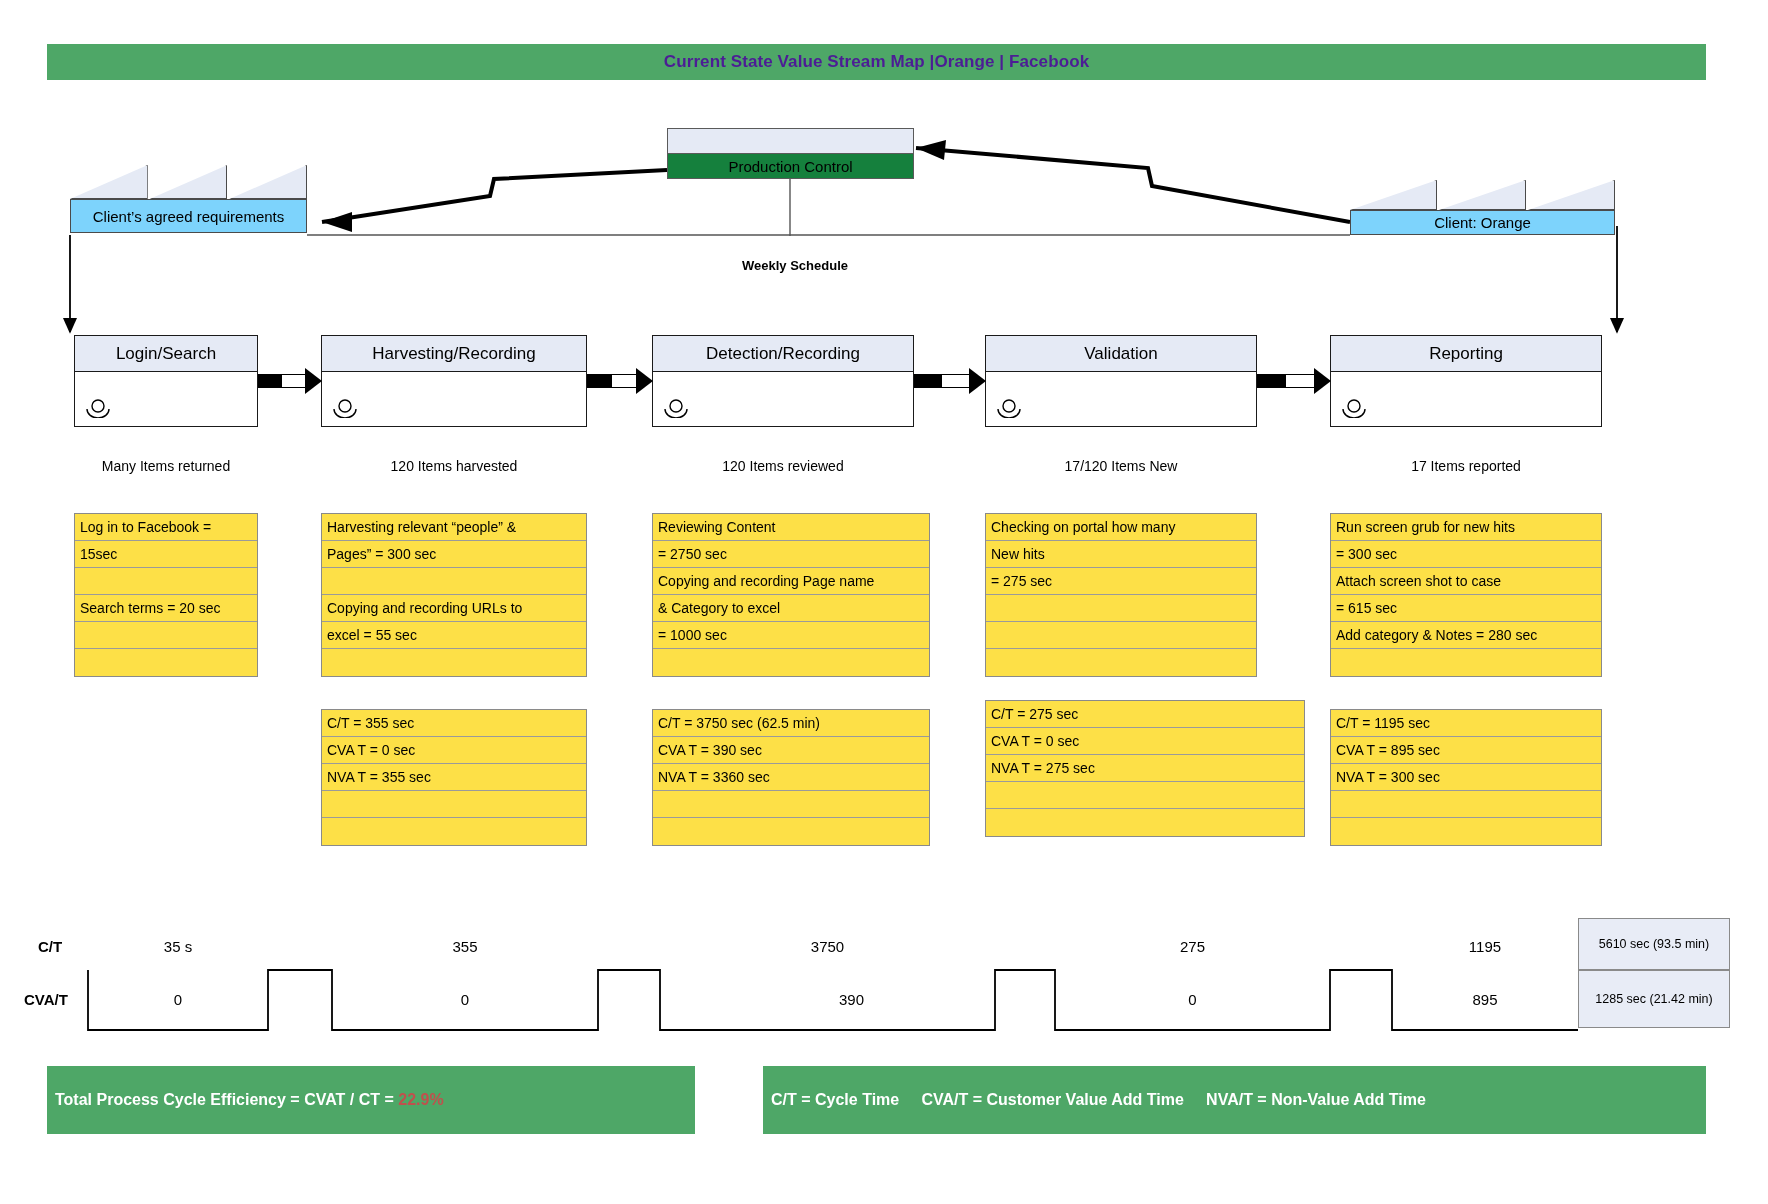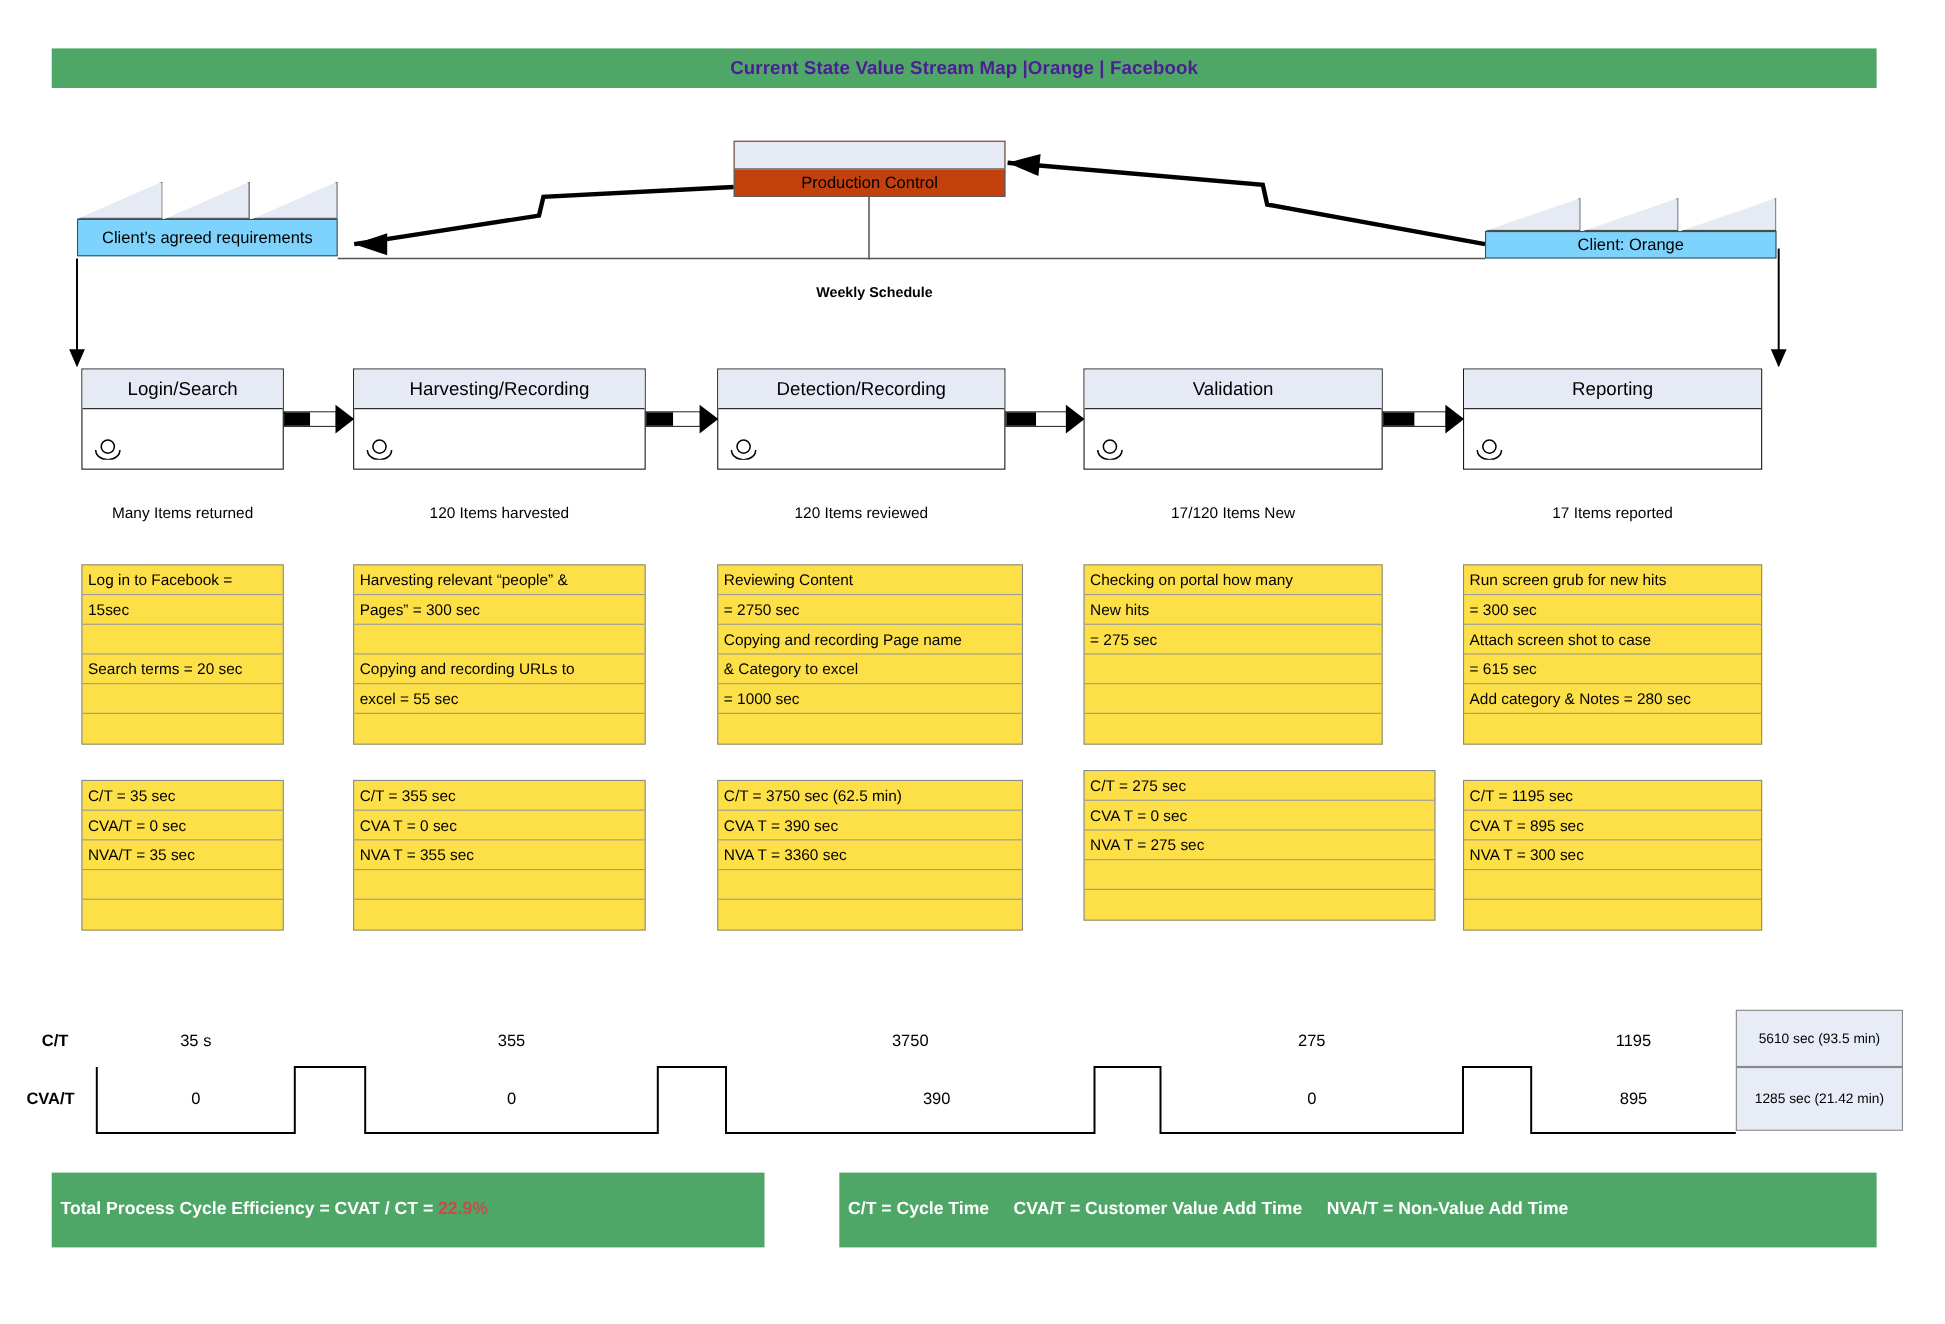--- a/index.html
+++ b/index.html
@@ -54,21 +54,21 @@
     position: absolute; inset: 0;
     background: #e5eaf5;
     border: 1px solid #4a4a4a;
     clip-path: polygon(0% 100%, 100% 0%, 100% 100%);
   }
 
   
   .pc-box {
     position: absolute;
     left: 667px; top: 128px; width: 247px; height: 51px;
-    border: 1px solid #5a5a5a; background: #c2410c;
+    border: 1px solid #5a5a5a; background: #15803d;
   }
   .pc-box .hdr {
     height: 25px; background: #e5eaf5;
     border-bottom: 1px solid #5a5a5a;
   }
   .pc-box .lbl {
     height: 25px; display: flex; align-items: center; justify-content: center;
     font-size: 15px; white-space: nowrap;
   }
 
@@ -332,27 +332,20 @@
 
   <div class="dtable" style="left:1330px; top:513px; width:272px;">
     <div class="row">Run screen grub for new hits</div>
     <div class="row"> =  300 sec</div>
     <div class="row">Attach screen shot to case</div>
     <div class="row">=  615 sec</div>
     <div class="row">Add category &amp; Notes = 280 sec</div>
     <div class="row"></div>
   </div>
 
-  <div class="dtable" style="left:74px; top:709px; width:184px;">
-    <div class="row">C/T  = 35 sec</div>
-    <div class="row">CVA/T = 0 sec</div>
-    <div class="row">NVA/T = 35 sec</div>
-    <div class="row"></div>
-    <div class="row"></div>
-  </div>
 
   <div class="dtable" style="left:321px; top:709px; width:266px;">
     <div class="row">C/T  = 355 sec</div>
     <div class="row">CVA T = 0 sec</div>
     <div class="row">NVA T = 355 sec</div>
     <div class="row"></div>
     <div class="row"></div>
   </div>
 
   <div class="dtable" style="left:652px; top:709px; width:278px;">

